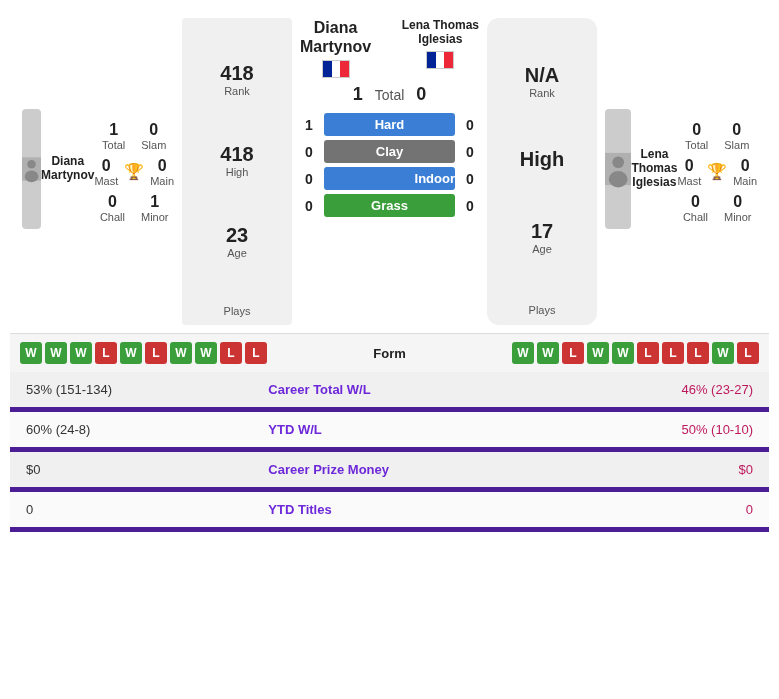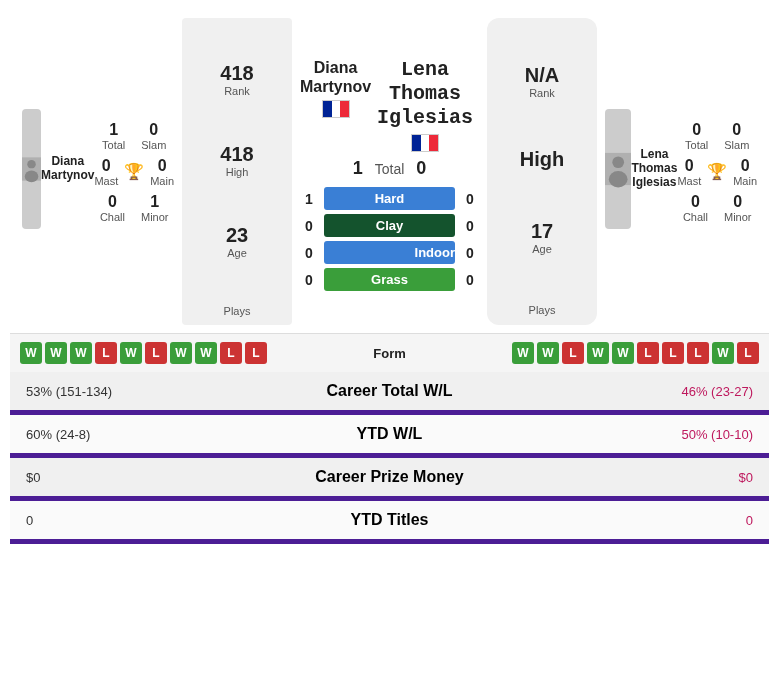--- a/index.html
+++ b/index.html
@@ -26,41 +26,41 @@
     .mid-stat-label { font-size: 11px; color: #555; }
 
     
     .matchup-area { flex: 1; display: flex; flex-direction: column; padding: 0 4px; }
 
     .surface-rows { display: flex; flex-direction: column; gap: 4px; }
     .surface-row { display: flex; align-items: center; justify-content: space-between; gap: 6px; }
     .surface-score { font-size: 14px; font-weight: bold; width: 18px; text-align: center; }
     .surface-btn { flex: 1; text-align: center; color: #fff; font-weight: bold; font-size: 13px; padding: 4px 0; border-radius: 3px; }
     .surface-hard { background: #3a7fd5; }
-    .surface-clay { background: #14532d; }
+    .surface-clay { background: #737373; }
     .surface-indoor { background: #3a7fd5; text-align: right; }
     .surface-grass { background: #3a9e3a; }
 
     
     .right-stats { background: #f0f0f0; border-radius: 12px; padding: 8px 10px; width: 110px; display: flex; flex-direction: column; align-items: center; gap: 10px; justify-content: space-around; }
 
     
     .form-section { background: #f5f5f5; border-top: 1px solid #ddd; padding: 8px 10px; display: flex; align-items: center; justify-content: space-between; }
     .form-badges { display: flex; gap: 3px; }
     .form-badge { width: 22px; height: 22px; border-radius: 3px; display: flex; align-items: center; justify-content: center; color: #fff; font-weight: bold; font-size: 12px; }
     .badge-w { background: #3a9e3a; }
     .badge-l { background: #cc3333; }
     .form-label { font-weight: bold; font-size: 13px; }
 
     
     .stats-table { width: 100%; }
     .stats-row { display: flex; align-items: center; justify-content: space-between; padding: 10px 16px; border-bottom: 5px solid #4c1d95; background: #fafafa; }
     .stats-row:nth-child(odd) { background: #f0f0f0; }
     .stats-row-left { flex: 1; text-align: left; font-size: 13px; color: #333; }
-    .stats-row-center { flex: 1; text-align: center; font-weight: bold; font-size: 16px; color: #000000; }
+    .stats-row-center { flex: 1; text-align: left; font-weight: bold; font-size: 13px; color: #6d28d9; }
     .stats-row-right { flex: 1; text-align: right; font-size: 13px; color: #be185d; }
 
     .player-section-wrapper { display: flex; align-items: stretch; padding: 8px; gap: 4px; }
     .flag-fr2 { display: inline-block; width: 28px; height: 18px; background: linear-gradient(to right, #002395 33%, #fff 33%, #fff 66%, #ed2939 66%); border: 1px solid #ccc; vertical-align: middle; }
   </style>
 </head>
 <body>
 
 <div class="main-container">
 
@@ -123,27 +123,27 @@
         <span class="mid-stat-value">23</span>
         <span class="mid-stat-label">Age</span>
       </div>
       <div class="mid-stat">
         <span class="mid-stat-label">Plays</span>
       </div>
     </div>
 
     <div class="matchup-area">
 
-      <div style="display:flex; justify-content:space-between; align-items:flex-start; padding-bottom:6px;margin-top:40px;">
+      <div style="display:flex; justify-content:space-between; align-items:flex-start; padding-bottom:6px;">
         <div style="text-align:center;">
           <div style="font-size:16px;font-weight:bold;line-height:1.2;">Diana<br>Martynov</div>
           <div style="margin-top:4px;"><span class="flag-fr2"></span></div>
         </div>
         <div style="text-align:center;">
-          <div style="font-size:20px;font-weight:bold;line-height:1.2;font-family:Liberation Mono, monospace;">Lena Thomas<br>Iglesias</div>
+          <div style="font-size:12px;font-weight:bold;line-height:1.2;">Lena Thomas<br>Iglesias</div>
           <div style="margin-top:4px;"><span class="flag-fr2"></span></div>
         </div>
       </div>
 
       <div style="display:flex;justify-content:center;align-items:center;gap:12px;margin-bottom:8px;">
         <span style="font-size:18px;font-weight:bold;">1</span>
         <span style="font-size:14px;color:#555;">Total</span>
         <span style="font-size:18px;font-weight:bold;">0</span>
       </div>
 

